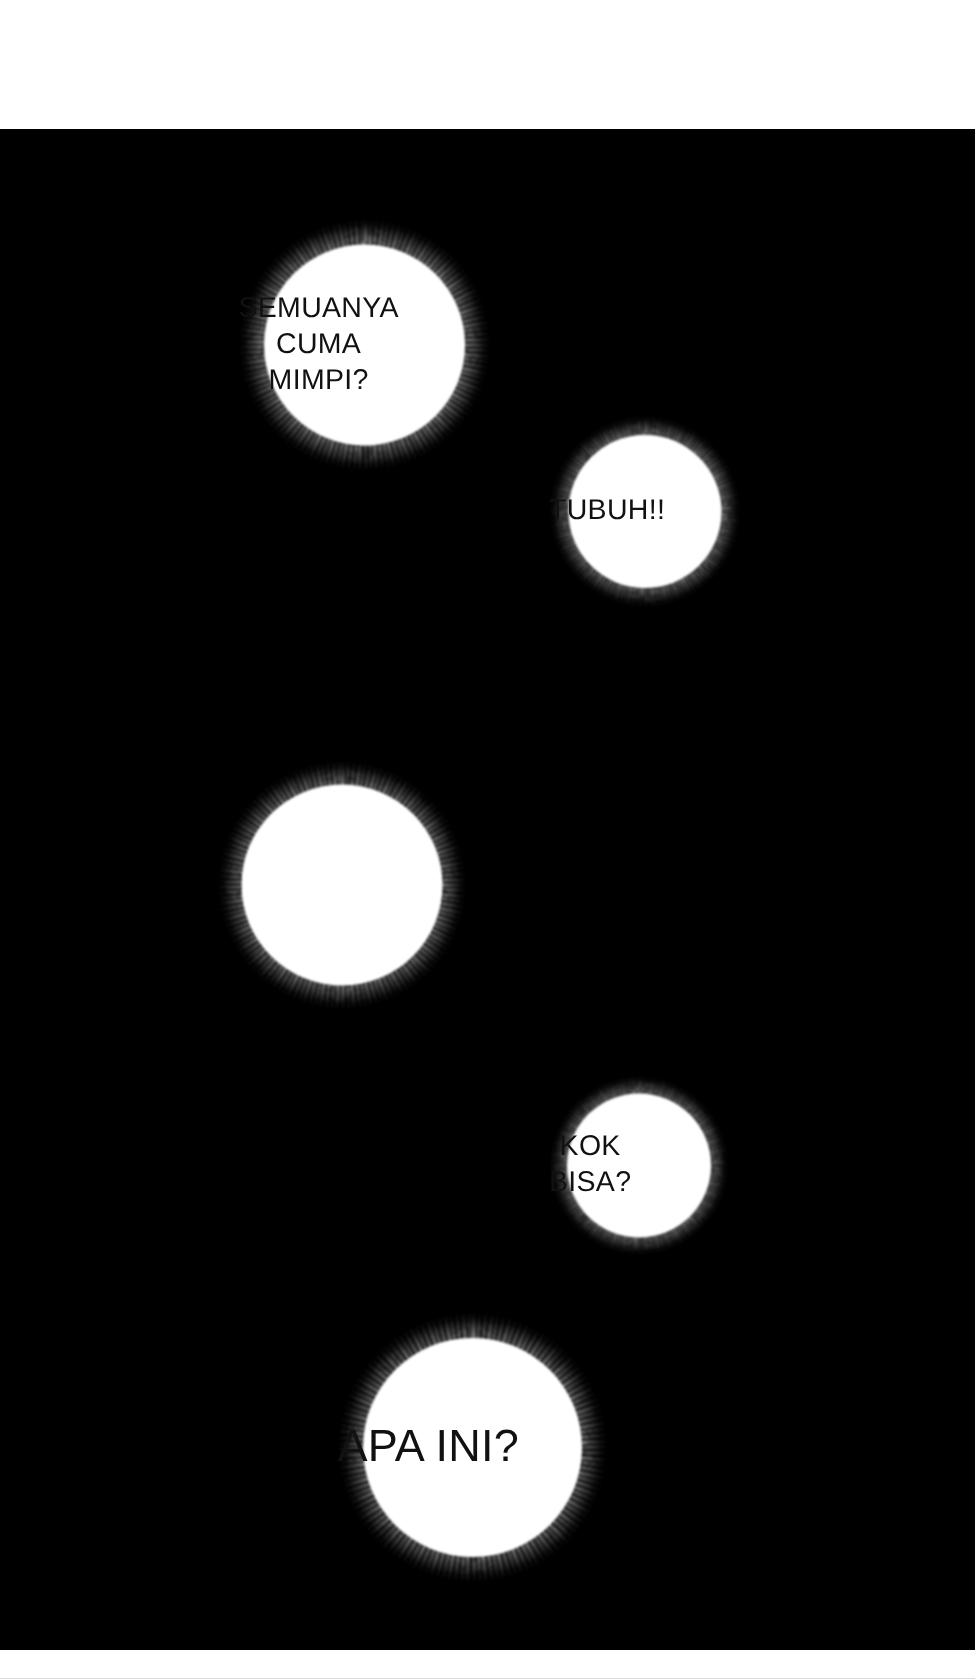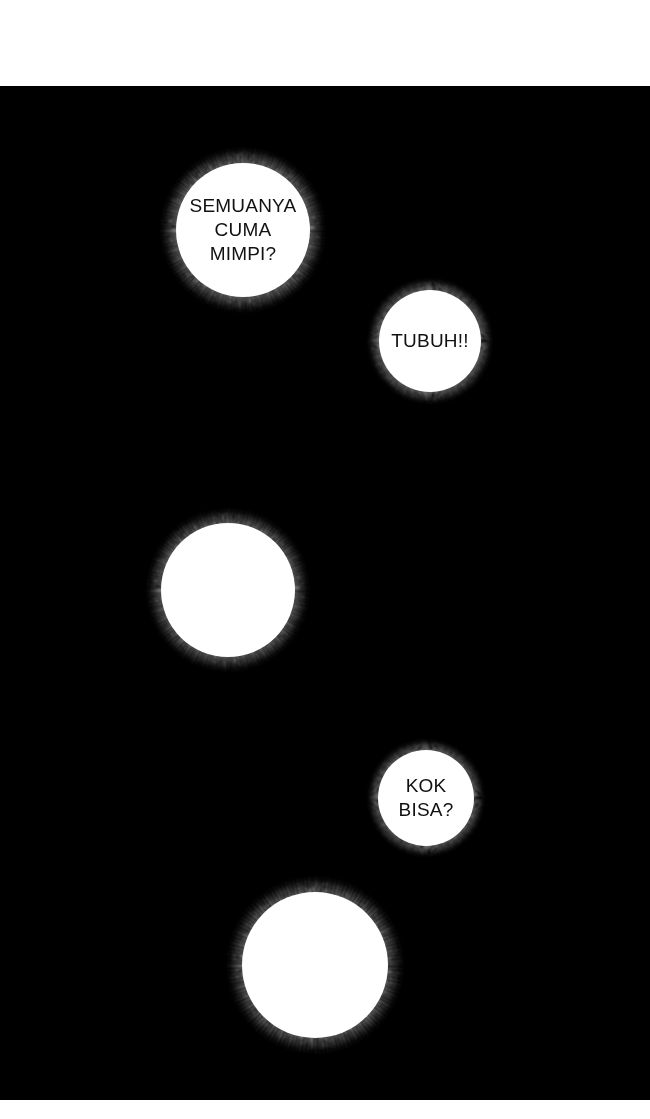--- a/index.html
+++ b/index.html
@@ -48,21 +48,20 @@
     width: 650px;
     height: 19px;
     background: #ffffff;
   }
 
   
   .burst {
     position: absolute;
     display: flex;
     align-items: center;
-    justify-content: center;
   }
 
   
   .burst .spikes {
     position: absolute;
     left: 0; top: 0;
     width: 100%;
     height: 100%;
     border-radius: 50%;
     background:
@@ -153,30 +152,31 @@
           <div class="spikes"></div>
           <div class="spikes2"></div>
           <div class="core" style="width: 102px; height: 102px;"></div>
           <div class="bubble-text" style="font-size: 19px;">TUBUH!!</div>
         </div>
         <div class="burst" style="left: 145px; top: 421px; width: 166px; height: 166px;">
           <div class="spikes"></div>
           <div class="spikes2"></div>
           <div class="core" style="width: 134px; height: 134px;"></div>
         </div>
-        <div class="burst" style="left: 366px; top: 652px; width: 120px; height: 120px;">
+        <div class="burst" style="left: 366px; top: 631px; width: 120px; height: 120px;">
           <div class="spikes"></div>
           <div class="spikes2"></div>
           <div class="core" style="width: 96px; height: 96px;"></div>
           <div class="bubble-text" style="font-size: 19px;">KOK
 BISA?</div>
         </div>
         <div class="burst" style="left: 225px; top: 789px; width: 180px; height: 180px;">
           <div class="spikes"></div>
           <div class="spikes2"></div>
           <div class="core" style="width: 146px; height: 146px;"></div>
+          <div class="bubble-text" style="font-size: 30px;">APA INI?</div>
         </div>
       </div>
   </div>
 
   <div class="gutter-bottom"></div>
 
 </div>
 
 </body></html>

